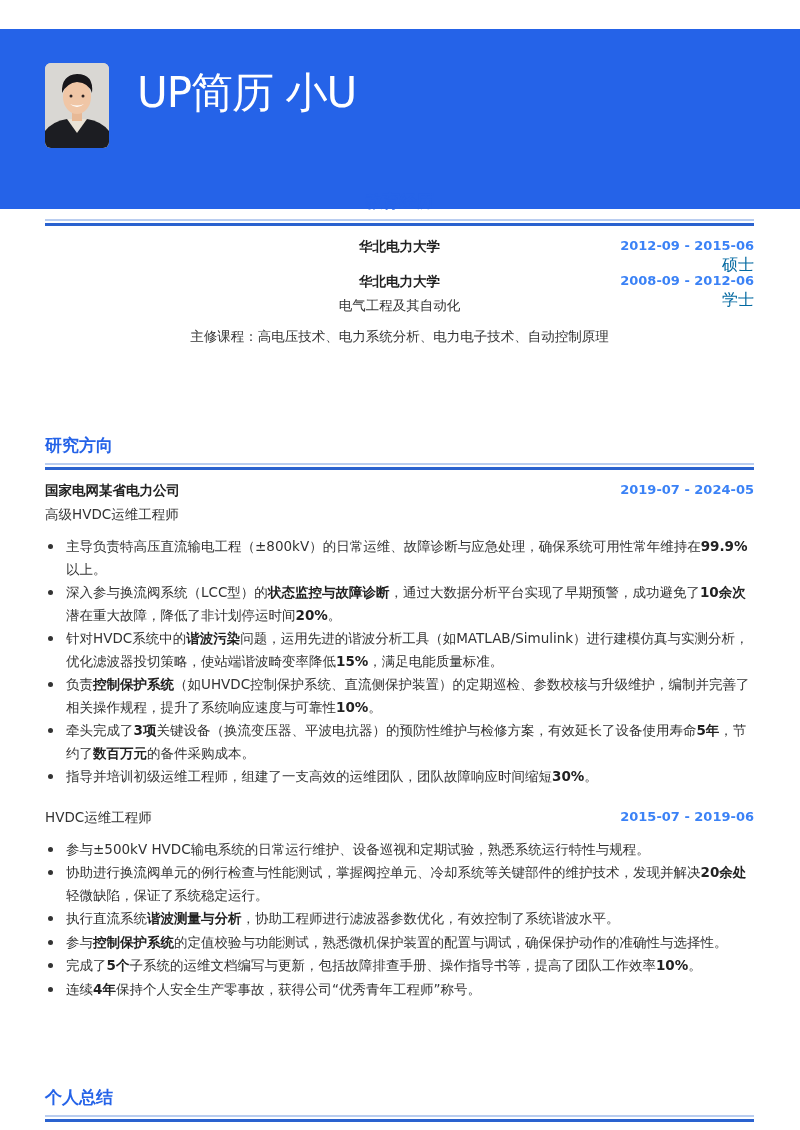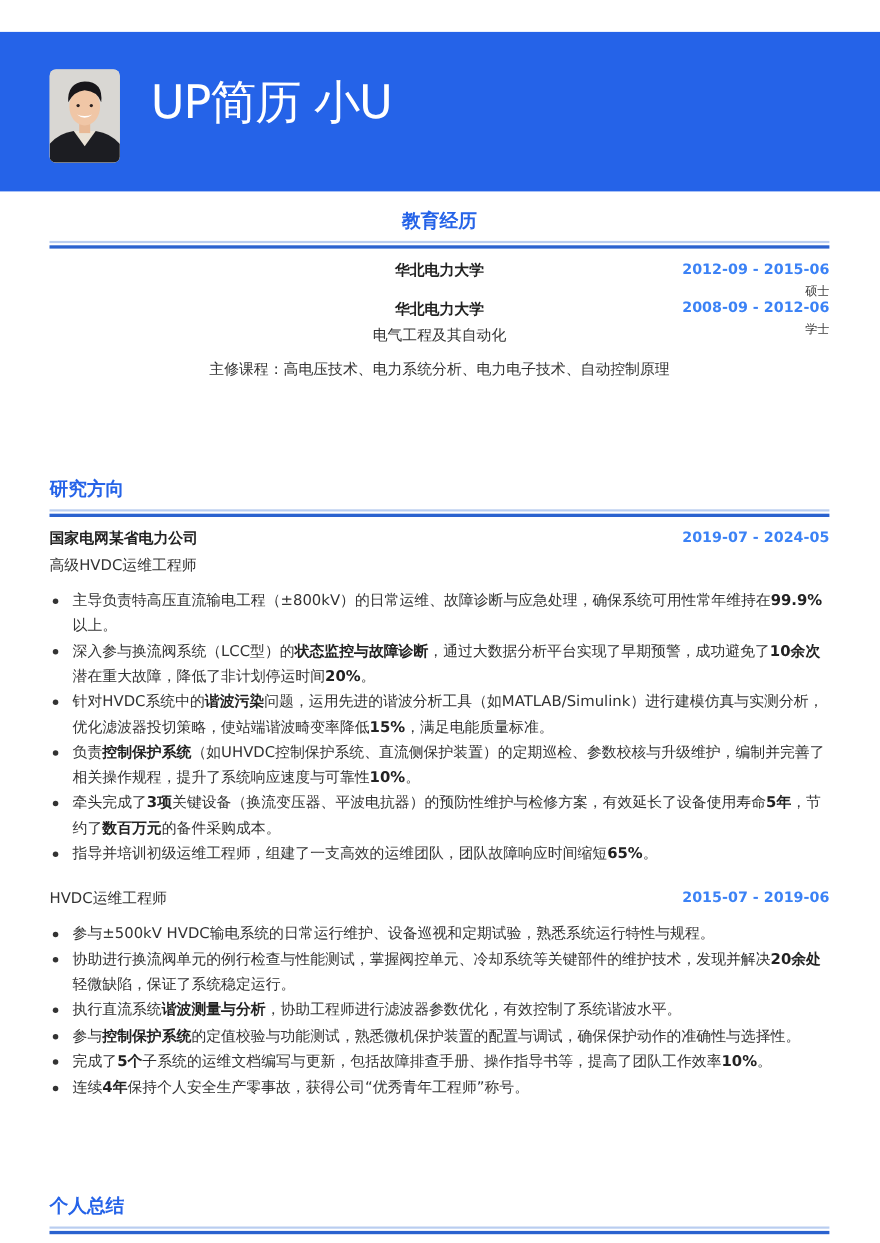--- a/index.html
+++ b/index.html
@@ -1,20 +1,20 @@
 <!DOCTYPE html>
 <html><head>
 <meta charset="utf-8">
 <style>
   * { box-sizing: border-box; margin: 0; padding: 0; }
   html, body { width: 800px; height: 1130px; overflow: hidden; background: #ffffff; }
   body { font-family: "DejaVu Sans", "Liberation Sans", sans-serif; color: #333333; position: relative; }
 
   .header {
-    position: absolute; left: 0; top: 29px; width: 800px; height: 145px;
+    position: absolute; left: 0; top: 29px; width: 800px; height: 180px;
     background: #2563e8;
   }
   .avatar {
     position: absolute; left: 45px; top: 34px; width: 64px; height: 85px;
     border-radius: 6px; overflow: hidden; background: #d8d6d2;
   }
   .name {
     position: absolute; left: 137px; top: 38px; color: #ffffff;
     font-size: 42px; line-height: 52px; font-weight: 500; letter-spacing: -1px;
   }
@@ -29,21 +29,21 @@
   .section { position: absolute; left: 45px; width: 709px; }
   .section-title {
     color: #2563e8; font-size: 17px; font-weight: bold; line-height: 24px;
   }
   .rule-thin { height: 2px; background: #b9cdf0; margin-top: 6px; }
   .rule-thick { height: 3px; background: #2a62cf; margin-top: 2px; }
 
   .entry { position: relative; }
   .entry-title { font-size: 13.5px; font-weight: bold; color: #222; line-height: 22px; }
   .entry-date { position: absolute; right: 0; top: 0; font-size: 13px; font-weight: bold; color: #3b82f6; line-height: 22px; }
-  .entry-degree { position: absolute; right: 0; top: 20px; font-size: 11px; color: #404040; line-height: 20px; }
+  .entry-degree { position: absolute; right: 0; top: 20px; font-size: 16px; color: #0369a1; line-height: 20px; }
   .entry-sub { font-size: 13.5px; color: #333; line-height: 22px; margin-top: 2px; }
   .entry-note { font-size: 13.5px; color: #333; line-height: 22px; margin-top: 9px; }
 
   ul.bullets { list-style: none; margin-top: 10px; }
   ul.bullets li {
     position: relative; padding-left: 21px; font-size: 13.5px; line-height: 22.5px;
     color: #333; margin-bottom: 1px;
   }
   ul.bullets li::before {
     content: ""; position: absolute; left: 3px; top: 9px; width: 5px; height: 5px;
@@ -99,21 +99,21 @@
   <div class="entry" style="margin-top:9px;">
     <div class="entry-title">国家电网某省电力公司</div>
     <div class="entry-date">2019-07 - 2024-05</div>
     <div class="entry-sub">高级HVDC运维工程师</div>
     <ul class="bullets">
         <li>主导负责特高压直流输电工程（±800kV）的日常运维、故障诊断与应急处理，确保系统可用性常年维持在<b>99.9%</b>以上。</li>
         <li>深入参与换流阀系统（LCC型）的<b>状态监控与故障诊断</b>，通过大数据分析平台实现了早期预警，成功避免了<b>10余次</b>潜在重大故障，降低了非计划停运时间<b>20%</b>。</li>
         <li>针对HVDC系统中的<b>谐波污染</b>问题，运用先进的谐波分析工具（如MATLAB/Simulink）进行建模仿真与实测分析，优化滤波器投切策略，使站端谐波畸变率降低<b>15%</b>，满足电能质量标准。</li>
         <li>负责<b>控制保护系统</b>（如UHVDC控制保护系统、直流侧保护装置）的定期巡检、参数校核与升级维护，编制并完善了相关操作规程，提升了系统响应速度与可靠性<b>10%</b>。</li>
         <li>牵头完成了<b>3项</b>关键设备（换流变压器、平波电抗器）的预防性维护与检修方案，有效延长了设备使用寿命<b>5年</b>，节约了<b>数百万元</b>的备件采购成本。</li>
-        <li>指导并培训初级运维工程师，组建了一支高效的运维团队，团队故障响应时间缩短<b>65%</b>。</li>
+        <li>指导并培训初级运维工程师，组建了一支高效的运维团队，团队故障响应时间缩短<b>30%</b>。</li>
       </ul>
   </div>
 
   <div class="entry" style="margin-top:18px;">
     <div class="entry-date">2015-07 - 2019-06</div>
     <div class="entry-sub">HVDC运维工程师</div>
     <ul class="bullets">
         <li>参与±500kV HVDC输电系统的日常运行维护、设备巡视和定期试验，熟悉系统运行特性与规程。</li>
         <li>协助进行换流阀单元的例行检查与性能测试，掌握阀控单元、冷却系统等关键部件的维护技术，发现并解决<b>20余处</b>轻微缺陷，保证了系统稳定运行。</li>
         <li>执行直流系统<b>谐波测量与分析</b>，协助工程师进行滤波器参数优化，有效控制了系统谐波水平。</li>

